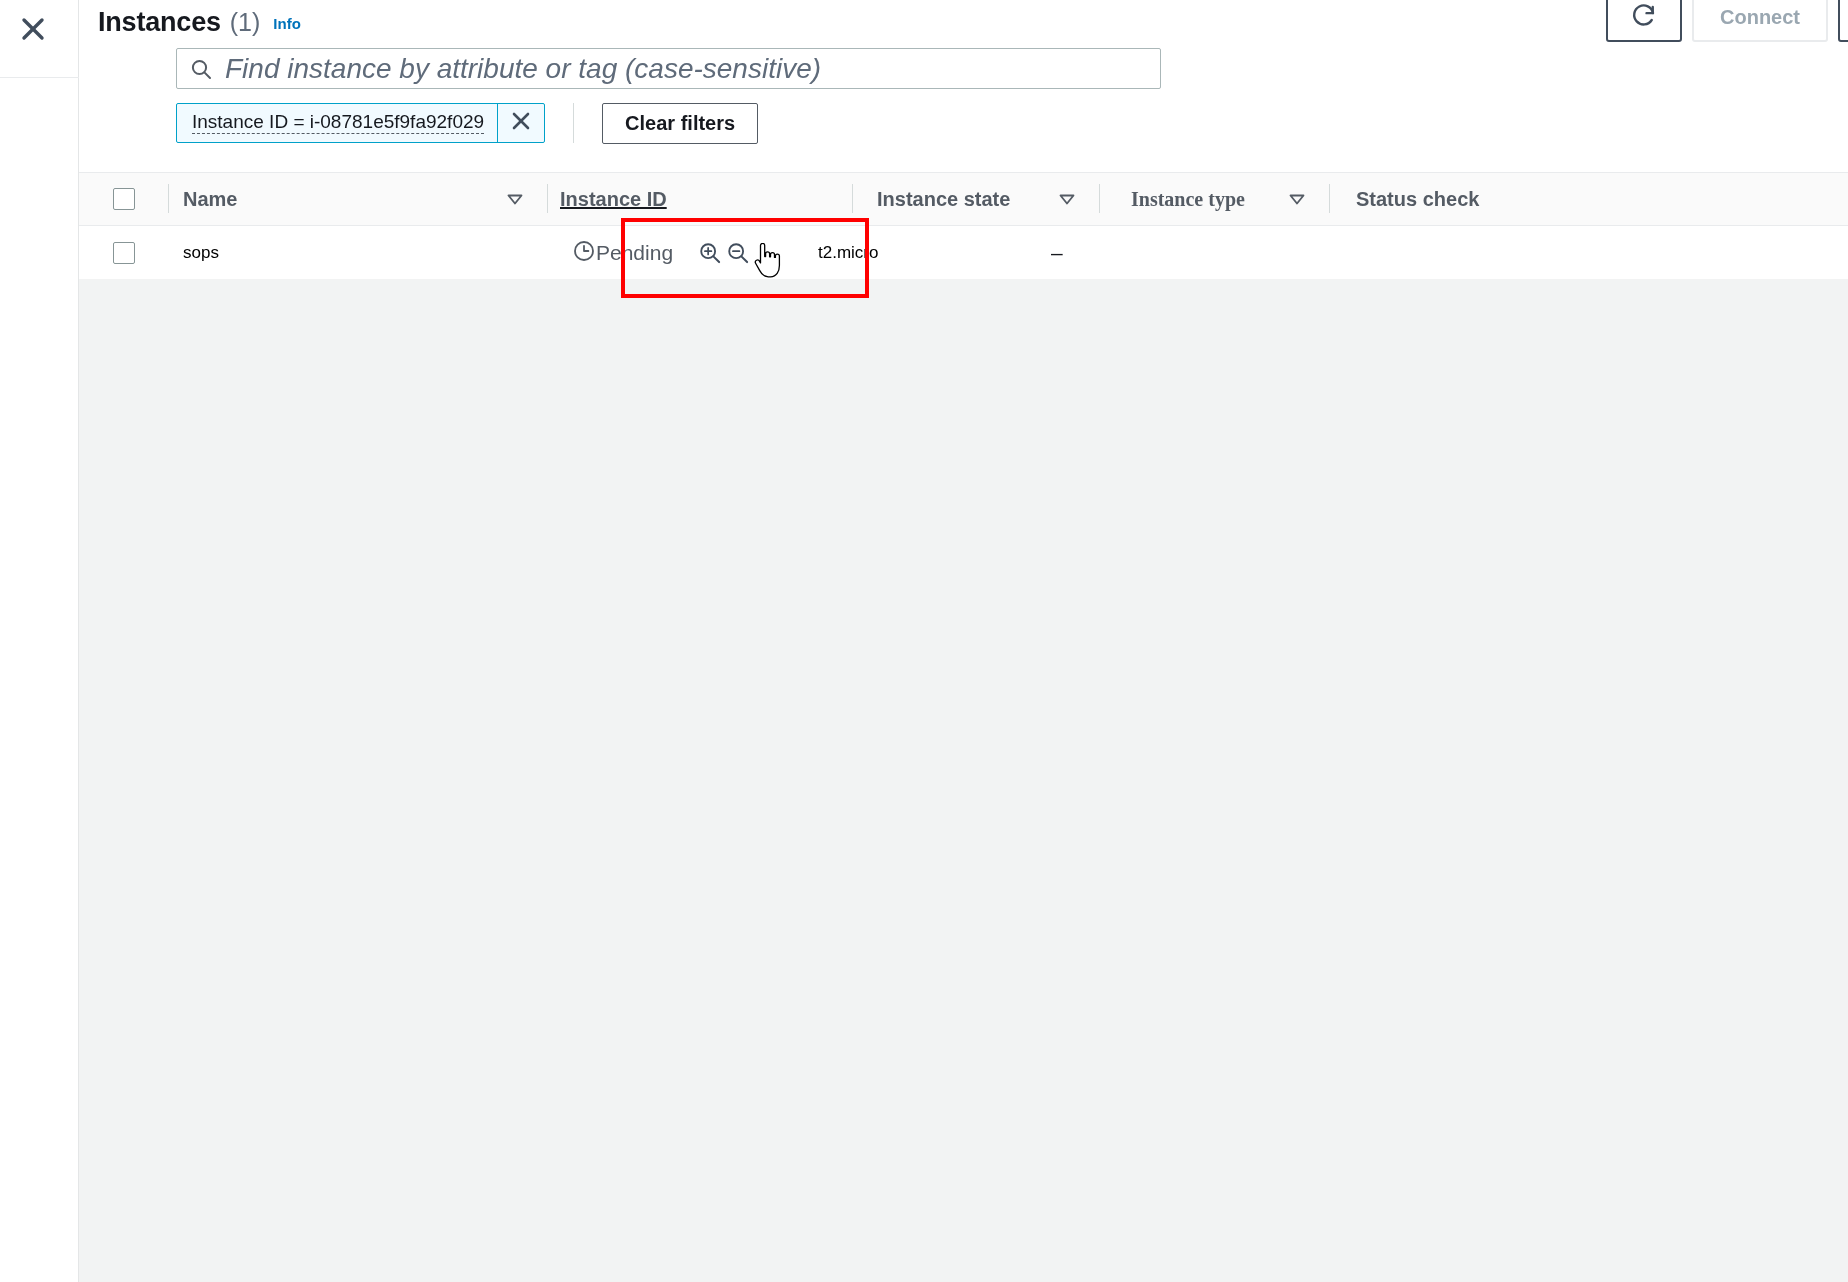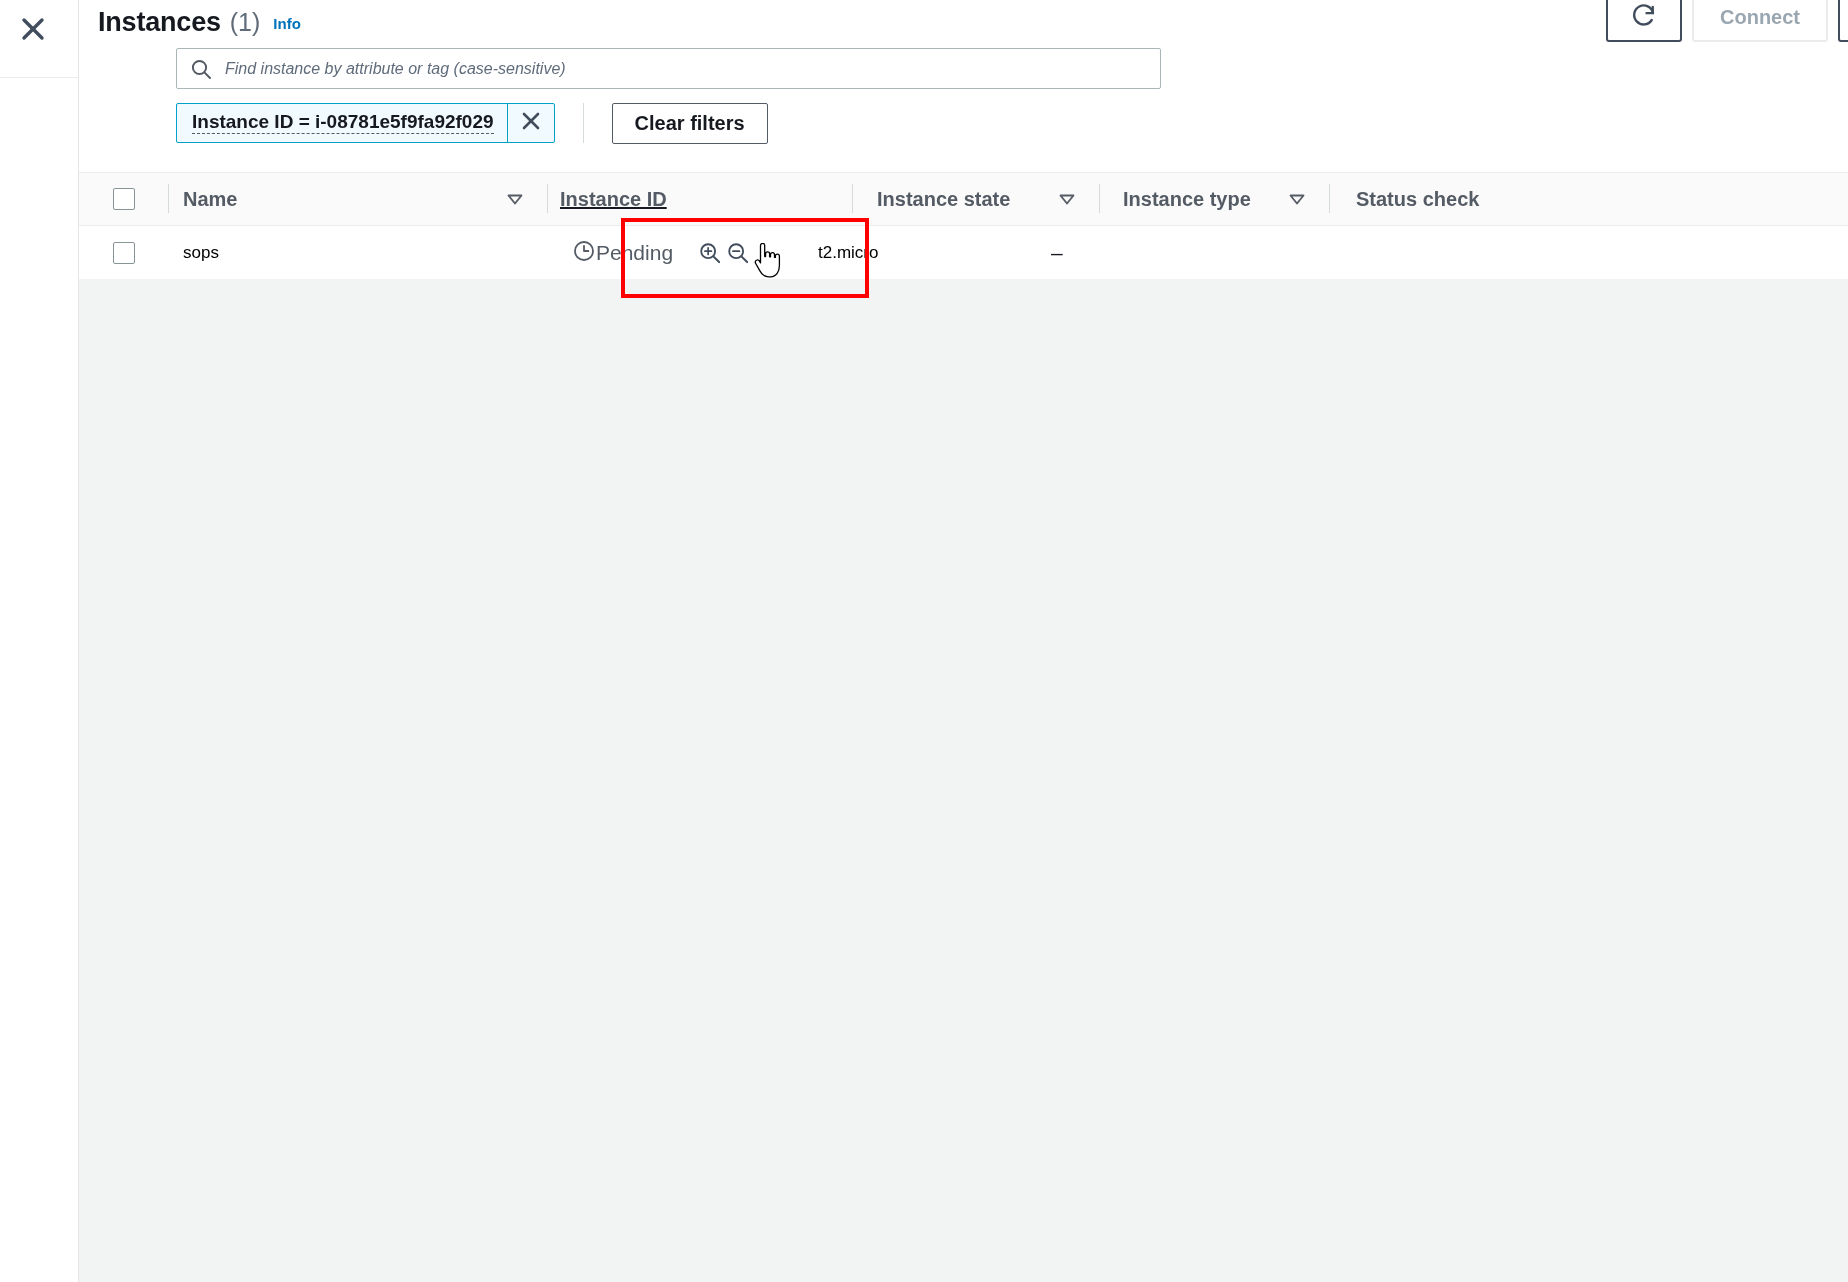--- a/index.html
+++ b/index.html
@@ -160,21 +160,21 @@
     align-items: center;
     padding: 0 12px;
     gap: 12px;
   }
   .search-icon { flex: 0 0 auto; display: flex; }
   .search-input {
     border: none;
     outline: none;
     flex: 1;
     font-family: "Liberation Sans", sans-serif;
-    font-size: 16px;
+    font-size: 28px;
     font-style: italic;
     color: #5f6b7a;
     background: transparent;
     padding: 0;
   }
   .search-input::placeholder { color: #5f6b7a; opacity: 1; font-style: italic; }
 
   
   .filter-row {
     position: absolute;
@@ -184,21 +184,20 @@
     height: 40px;
   }
   .chip {
     display: flex;
     align-items: stretch;
     height: 40px;
     border: 1px solid #00a1c9;
     border-radius: 2px;
     background: #f1faff;
     box-sizing: border-box;
-    font-weight: bold;
   }
   .chip-label {
     display: flex;
     align-items: center;
     padding: 0 13px 0 15px;
     font-size: 19px;
     color: #16191f;
     white-space: nowrap;
   }
   .chip-label .chip-text {
@@ -446,21 +445,21 @@
           <span class="th-text">Instance state</span>
           <span class="sort-caret">
             <svg width="20" height="20" viewBox="0 0 20 20">
               <path d="M3.5 6.5 H16.5 L10 14.5 Z" fill="none" stroke="#545b64" stroke-width="1.8" stroke-linejoin="round"></path>
             </svg>
           </span>
         </div>
 
         <div class="cell c-type">
           <div class="vsep"></div>
-          <span class="th-text" style="margin-left:14px;">Instance type</span>
+          <span class="th-text" style="margin-left:22px;font-family:Liberation Serif, serif;">Instance type</span>
           <span class="sort-caret">
             <svg width="20" height="20" viewBox="0 0 20 20">
               <path d="M3.5 6.5 H16.5 L10 14.5 Z" fill="none" stroke="#545b64" stroke-width="1.8" stroke-linejoin="round"></path>
             </svg>
           </span>
         </div>
 
         <div class="cell c-status">
           <div class="vsep"></div>
           <span class="th-text">Status check</span>

